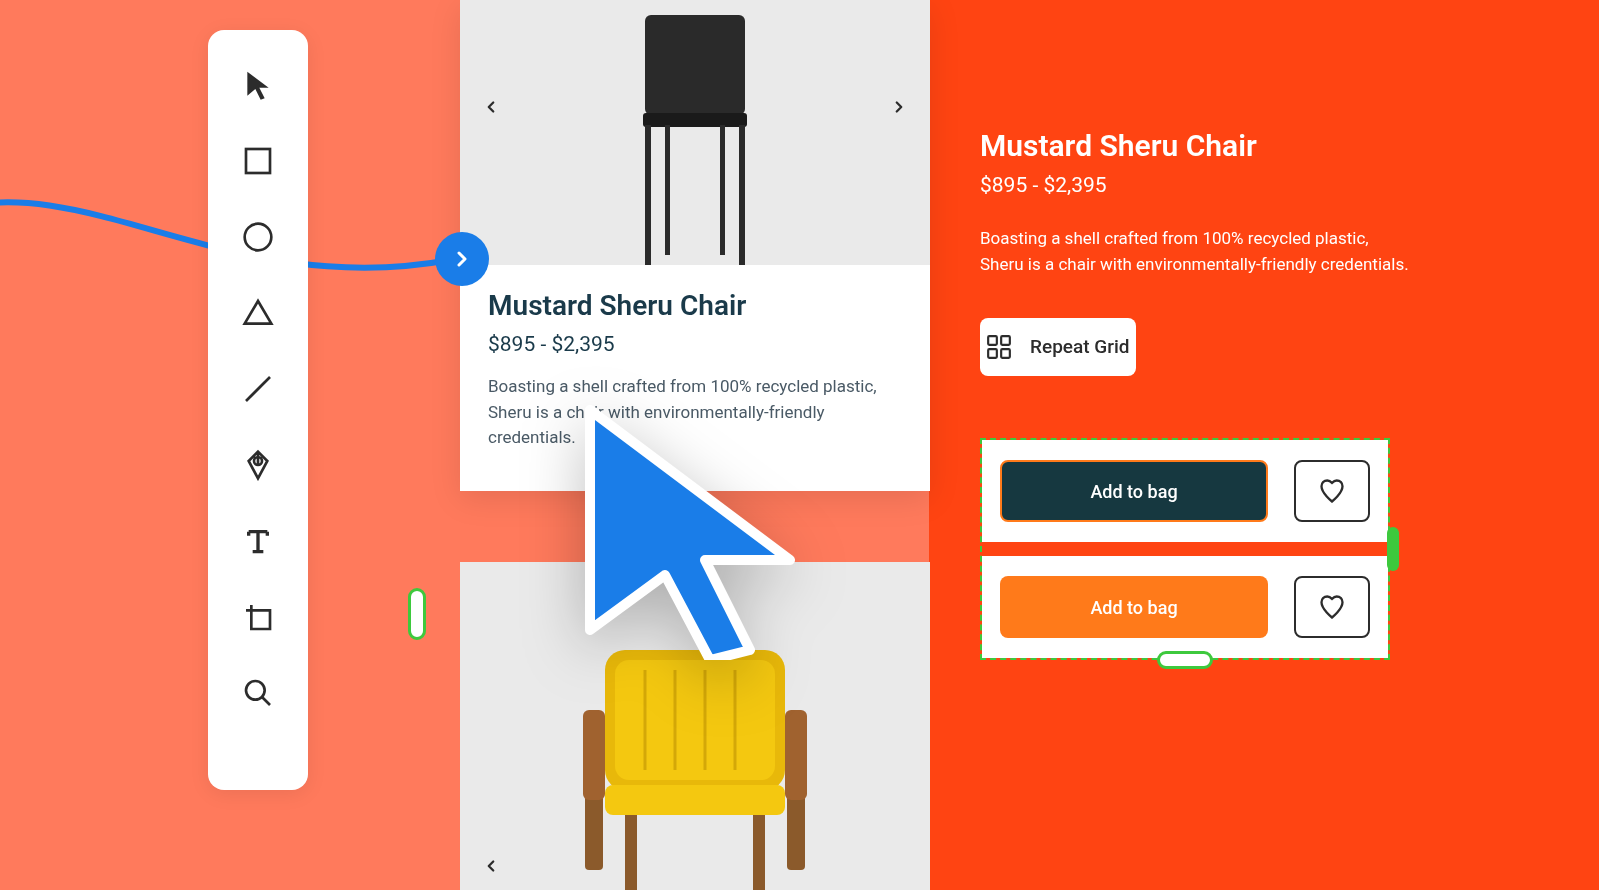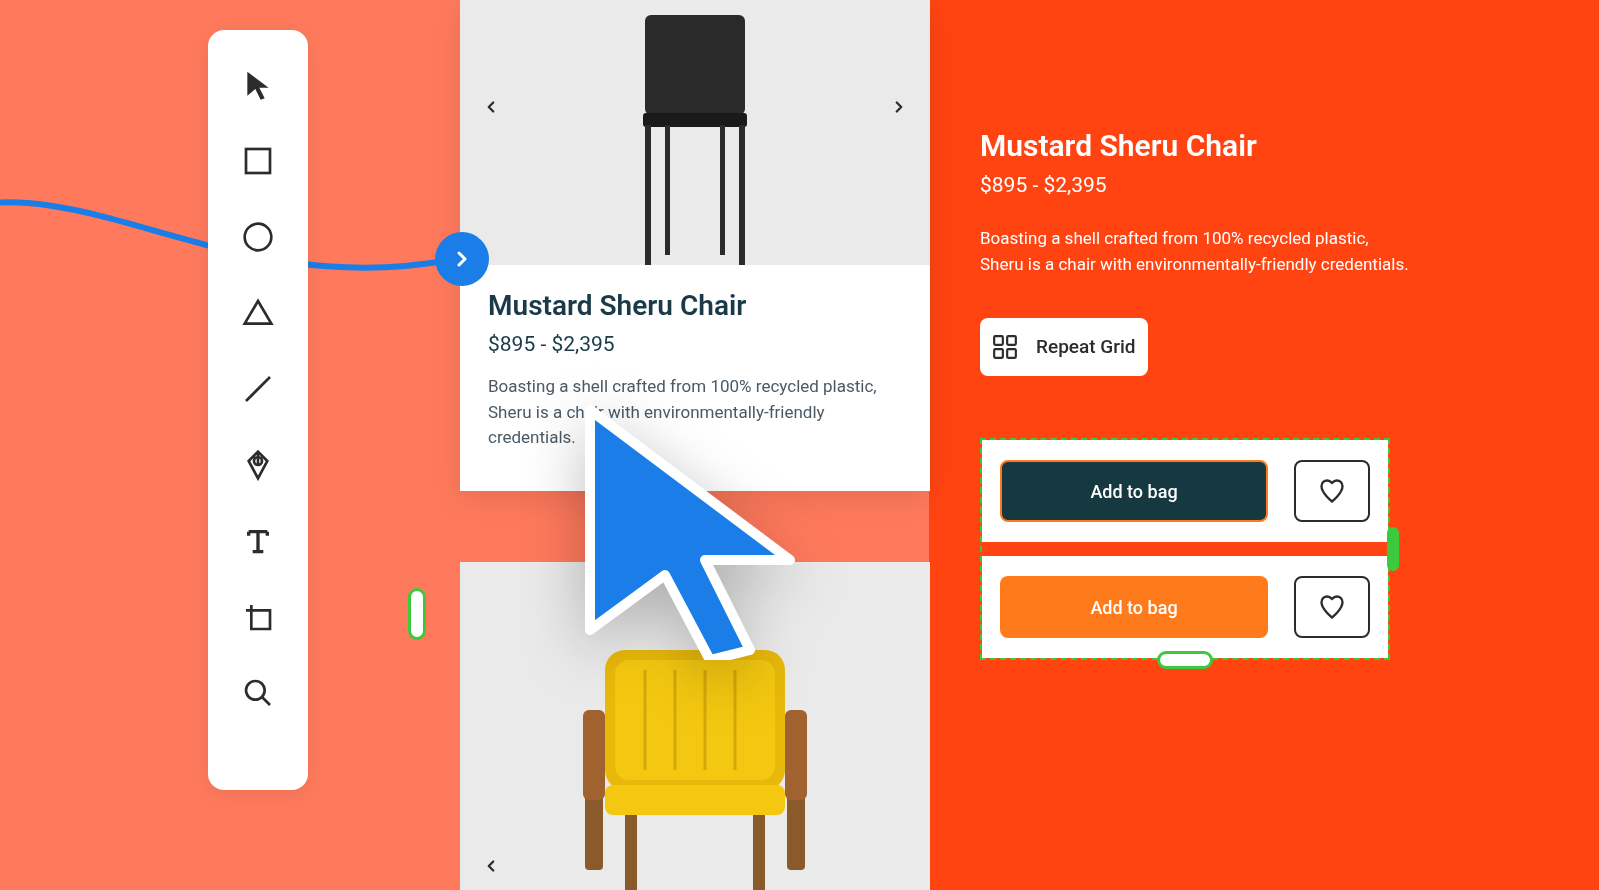--- a/index.html
+++ b/index.html
@@ -184,21 +184,21 @@
       margin-bottom: 40px;
     }
     
     
     .repeat-grid-btn {
       display: inline-flex;
       align-items: center;
       gap: 18px;
       background: #fff;
       color: #2c2c2c;
-      padding: 16px 12px;
+      padding: 16px 6px;
       border-radius: 8px;
       font-size: 19px;
       font-weight: 500;
       cursor: pointer;
       margin-bottom: 20px;
     }
     .repeat-grid-btn svg { width: 26px; height: 26px; }
     
     
     .repeat-grid {

